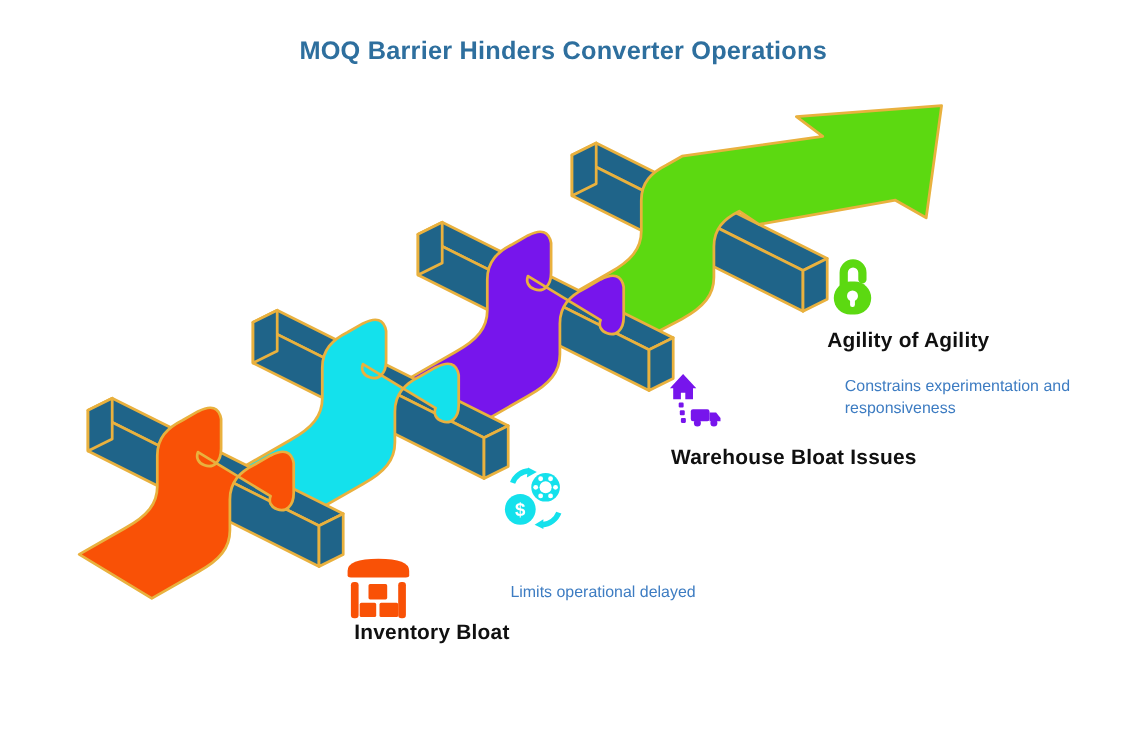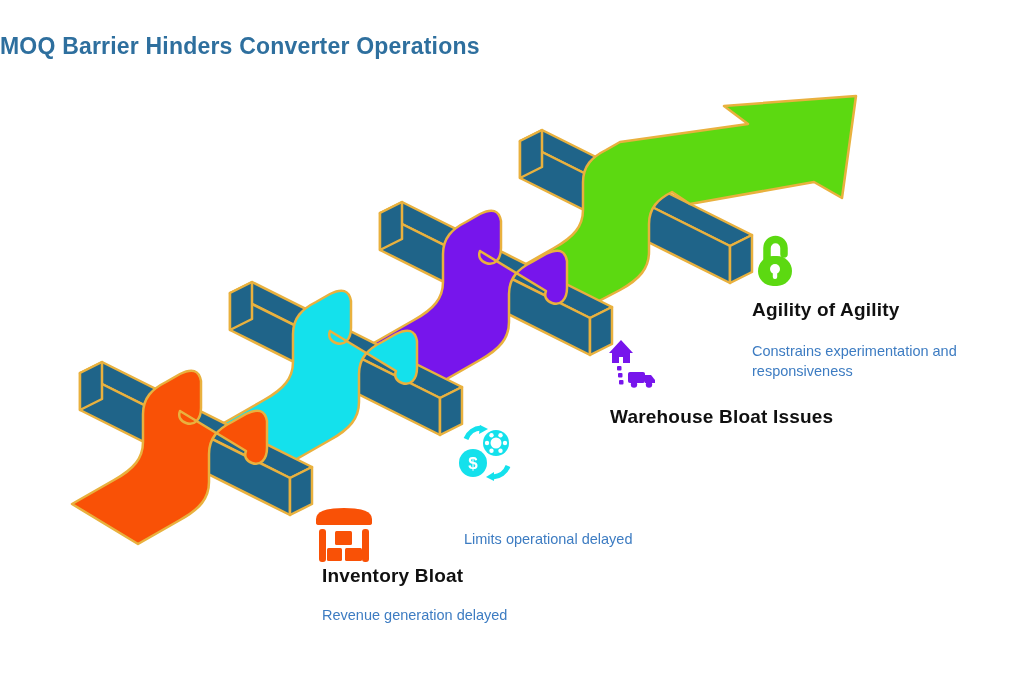--- a/index.html
+++ b/index.html
@@ -2,35 +2,35 @@
 <html style="--title: #2E6F9E; --heading: #101010; --subtext: #3D7CC2; --outline: #E9B13E; --bar: #1F6489; --background: #FFFFFF;"><head>
 <meta charset="utf-8">
 <style>
   html,body{margin:0;padding:0;background:#fff;}
   .canvas{
     position:relative;width:1024px;height:674px;overflow:hidden;
     background:var(--background,#fff);
     font-family:"Liberation Sans", sans-serif;
   }
   .title{
-    position:absolute;left:0;top:33px;width:1024px;text-align:left;
+    position:absolute;left:0;top:33px;width:1024px;text-align:center;
     font-size:23px;font-weight:bold;letter-spacing:.2px;
     color:var(--title,#2E6F9E);
   }
   .scene{position:absolute;left:0;top:0;}
   .stage-icon{position:absolute;}
   .stage-label{
     position:absolute;font-size:19px;font-weight:bold;
     color:var(--heading,#101010);letter-spacing:.2px;white-space:nowrap;
   }
   .stage-desc{
     position:absolute;font-size:14.5px;line-height:1.38;
     color:var(--subtext,#3D7CC2);
   }
-  .w230{max-width:225px;}
+  .w230{max-width:225px;margin-left:16px;}
 </style>
 </head>
 <body>
 
 <div class="canvas">
 
   <div class="title">MOQ Barrier Hinders Converter Operations</div>
 
   <svg class="scene" width="1024" height="674" viewBox="0 0 1024 674">
     <defs>
@@ -93,21 +93,20 @@
     <g fill="#F95106">
       <path d="M2,18 Q2,7 30,7 Q58,7 58,18 L58,22 Q58,24 55,24 L5,24 Q2,24 2,22 Z"></path>
       <rect x="5" y="28" width="7" height="33" rx="3"></rect>
       <rect x="48" y="28" width="7" height="33" rx="3"></rect>
       <rect x="21" y="30" width="17" height="14" rx="1.5"></rect>
       <rect x="13" y="47" width="15" height="13" rx="1.5"></rect>
       <rect x="31" y="47" width="17" height="13" rx="1.5"></rect>
     </g>
   </svg>
   <div class="stage-label" style="left:322px;top:565px">Inventory Bloat</div>
-  <div class="stage-desc" style="left:322px;top:605px">Revenue generation delayed</div>
 
   <svg class="stage-icon" style="left:456px;top:424px" width="62" height="58" viewBox="0 0 62 58">
     <g fill="#14E1EC">
       <circle cx="40" cy="19" r="13"></circle>
       <circle cx="17" cy="39" r="14"></circle>
       <polygon points="24,1 32,5 23,10"></polygon>
       <polygon points="38,48 30,53 38,57"></polygon>
     </g>
     <g fill="none" stroke-width="5" stroke="#14E1EC">
       <path d="M10,15 A17,17 0 0 1 25,4"></path>

